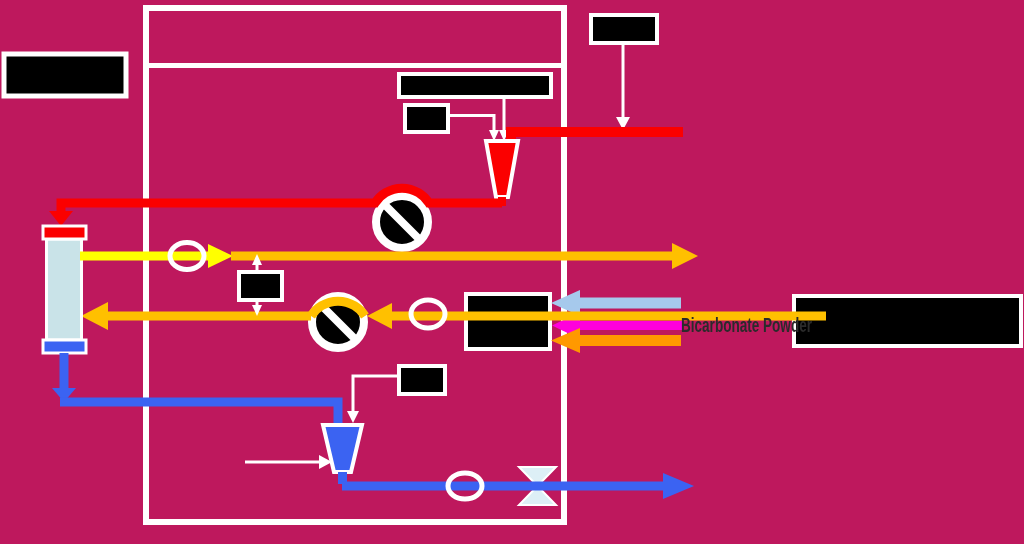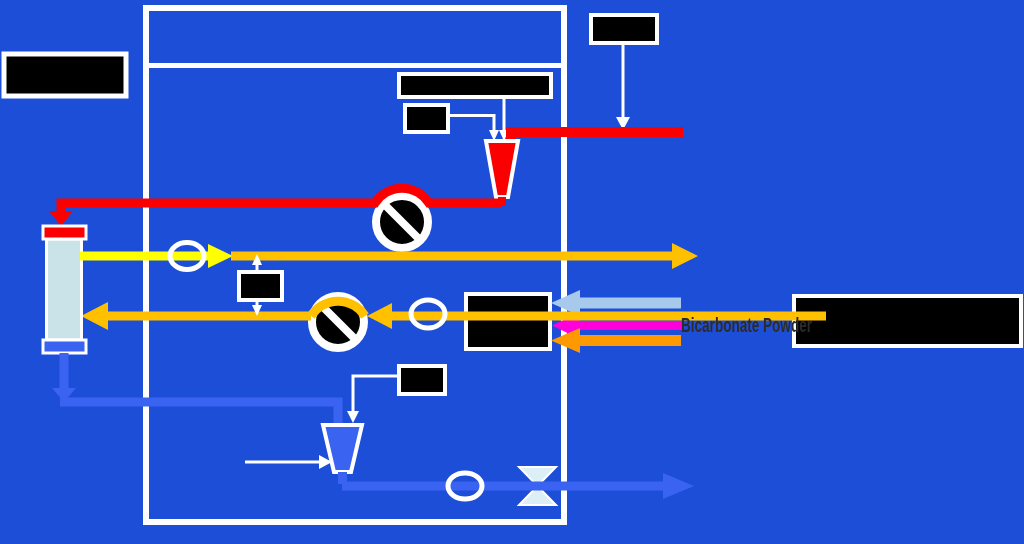--- a/index.html
+++ b/index.html
@@ -1,16 +1,16 @@
 <!DOCTYPE html>
 <html><head>
 <meta charset="utf-8">
 <style>
   html,body{margin:0;padding:0;background:#000;}
-  .stage{position:relative;width:1024px;height:544px;background:#1d4ed8;overflow:hidden;
+  .stage{position:relative;width:1024px;height:544px;background:#be185d;overflow:hidden;
          font-family:"Liberation Sans", sans-serif;}
   svg{display:block;width:1024px;height:544px;}
   .wline{stroke:#FFFFFF;fill:none;}
   .wbox{fill:#000000;stroke:#FFFFFF;}
   .warr{fill:#FFFFFF;stroke:none;}
   text.dark{font-weight:bold;font-size:21px;}
 </style>
 </head>
 <body>
 

